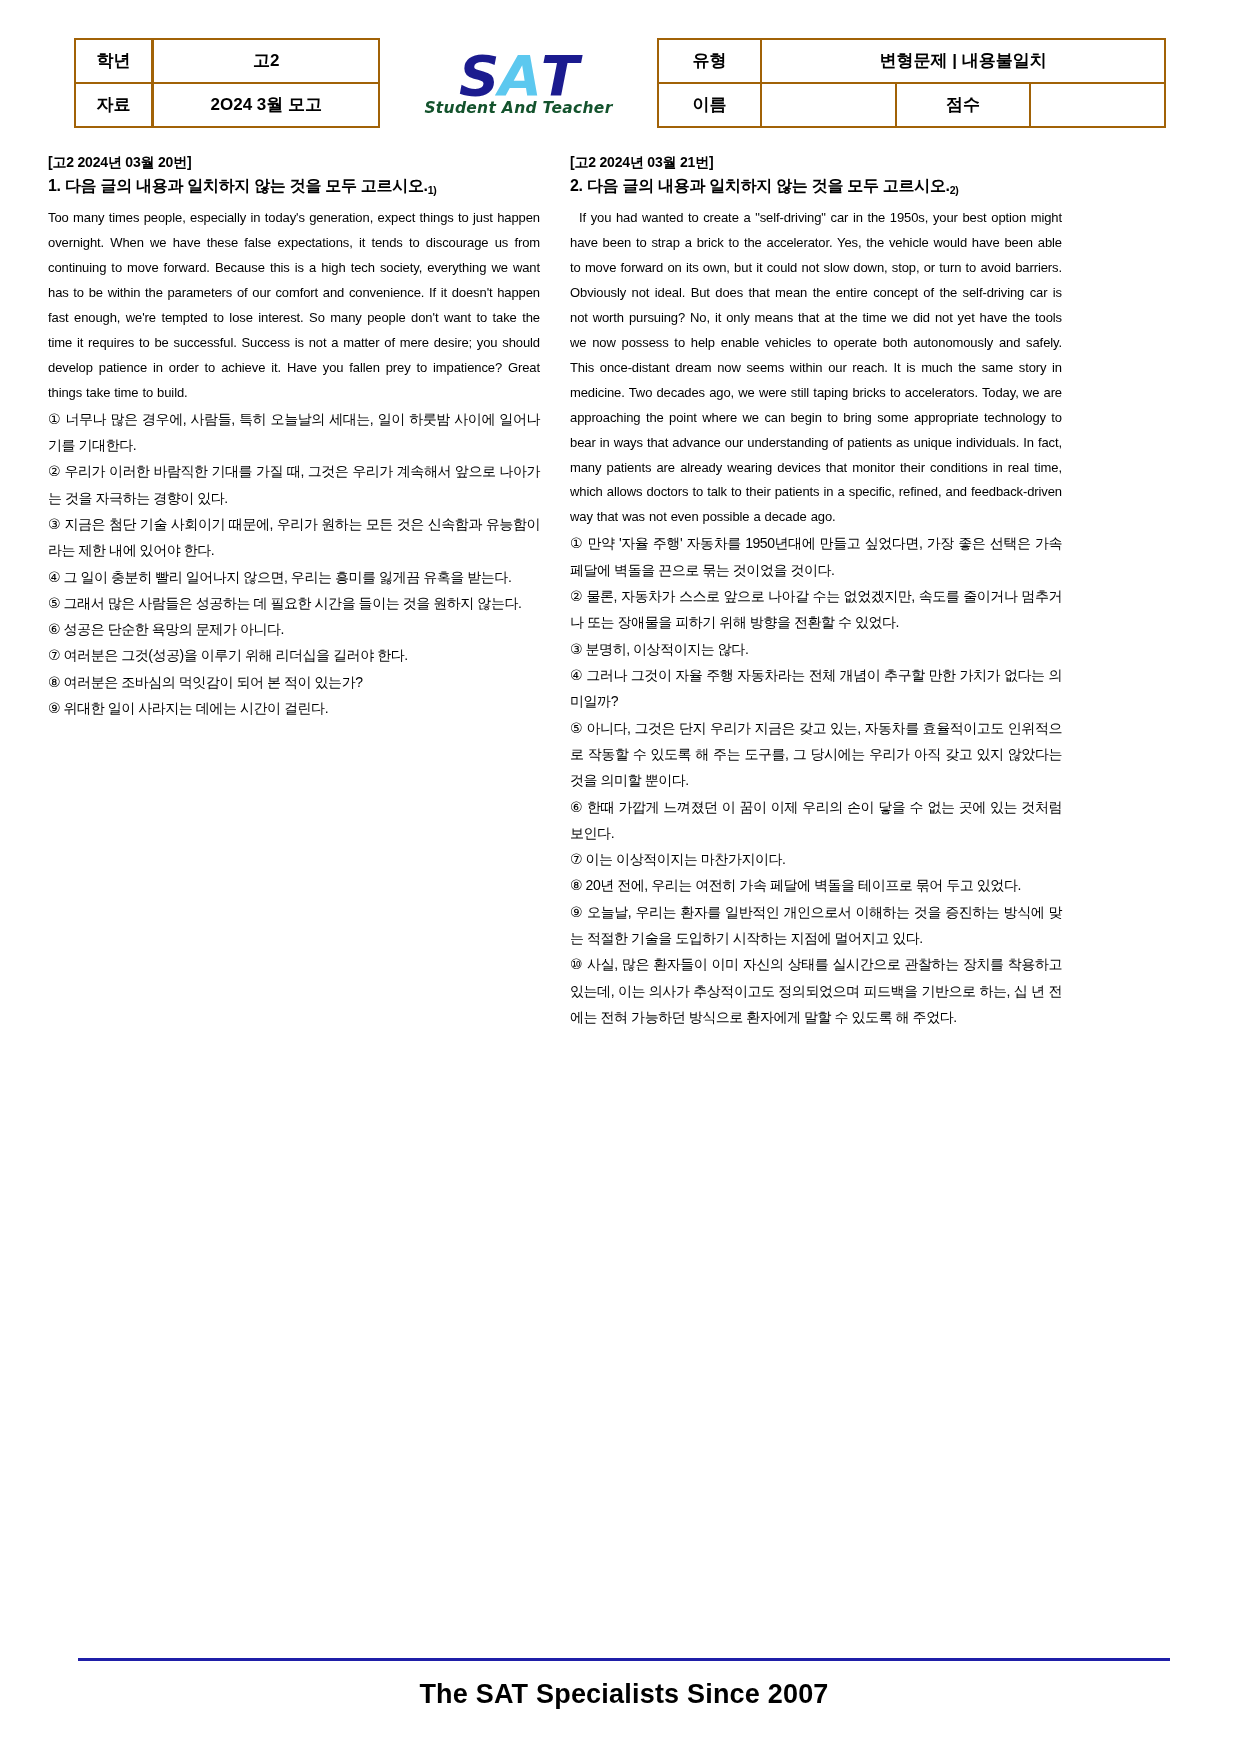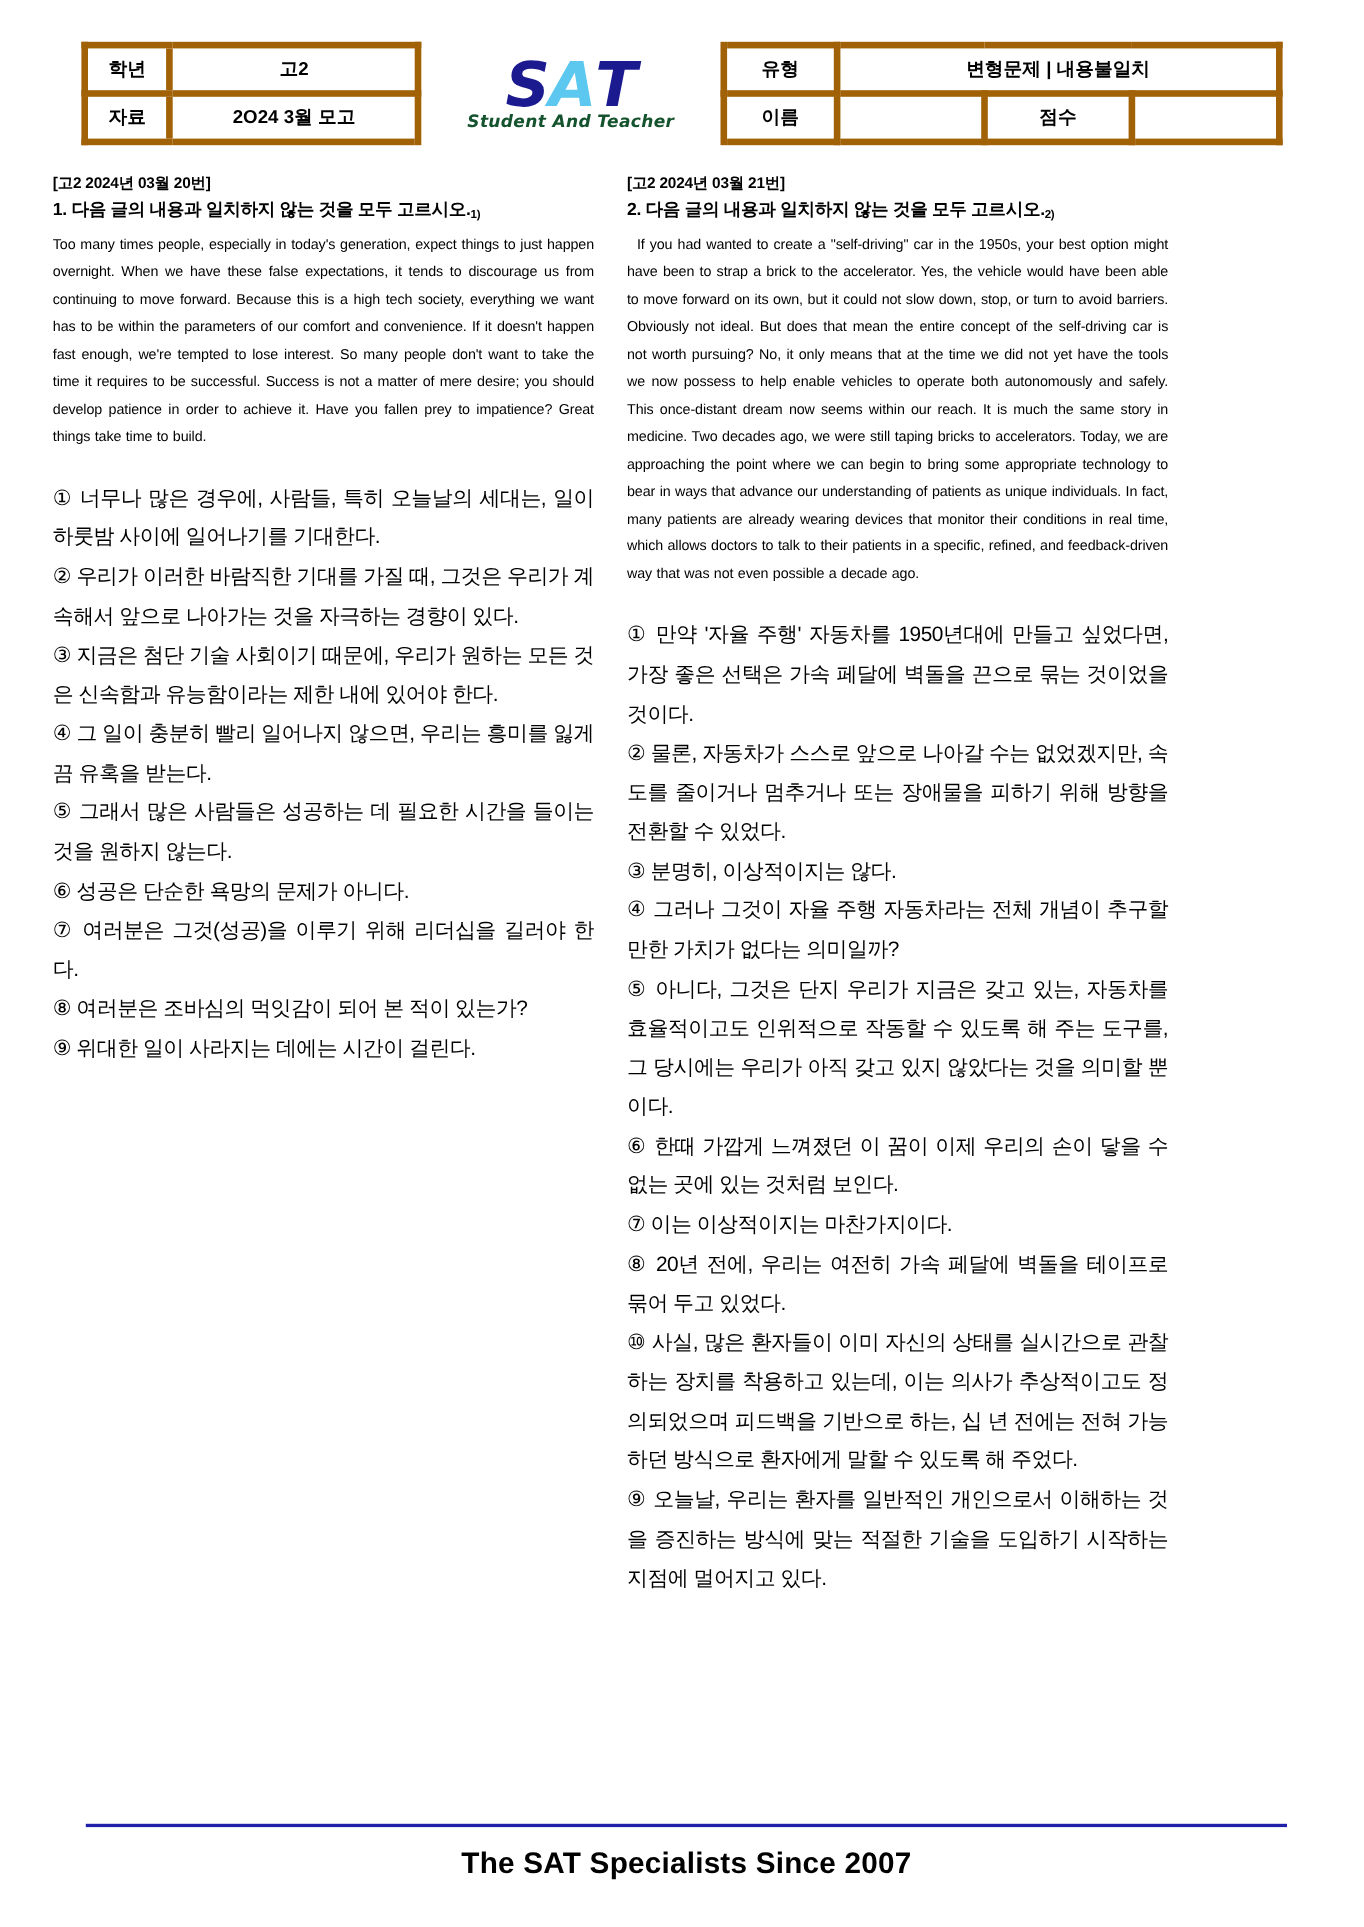--- a/index.html
+++ b/index.html
@@ -22,21 +22,21 @@
   }
 
   
   .hdr-table {
     width: 1092px;
     border-collapse: collapse;
     table-layout: fixed;
     margin: 0 auto;
   }
   .hdr-table td {
-    border: 6px solid #a16207;
+    border: 2px solid #a16207;
     height: 44px;
     text-align: center;
     vertical-align: middle;
     font-size: 17px;
     font-weight: bold;
     padding: 0 4px;
     line-height: 1.1;
   }
   .hdr-label { width: 72px; border-right-width: 3px !important; }
   .hdr-val-1 { width: 210px; }
@@ -120,22 +120,21 @@
     line-height: 1.92;
     text-align: justify;
     text-justify: inter-word;
     margin: 0;
     letter-spacing: -0.1px;
     word-spacing: 0.5px;
   }
   .passage.indent { text-indent: 9px; }
 
   .choices {
-    margin-top: 26px;
-    font-size: 19px;
+    font-size: 14px;
     line-height: 1.88;
     letter-spacing: -0.45px;
   }
   .choice {
     text-align: justify;
     text-justify: inter-word;
     margin: 0;
   }
 
   
@@ -222,22 +221,22 @@
       <p class="passage indent">If you had wanted to create a "self-driving" car in the 1950s, your best option might have been to strap a brick to the accelerator. Yes, the vehicle would have been able to move forward on its own, but it could not slow down, stop, or turn to avoid barriers. Obviously not ideal. But does that mean the entire concept of the self-driving car is not worth pursuing? No, it only means that at the time we did not yet have the tools we now possess to help enable vehicles to operate both autonomously and safely. This once-distant dream now seems within our reach. It is much the same story in medicine. Two decades ago, we were still taping bricks to accelerators. Today, we are approaching the point where we can begin to bring some appropriate technology to bear in ways that advance our understanding of patients as unique individuals. In fact, many patients are already wearing devices that monitor their conditions in real time, which allows doctors to talk to their patients in a specific, refined, and feedback-driven way that was not even possible a decade ago.</p>
       <div class="choices">
         <p class="choice">① 만약 '자율 주행' 자동차를 1950년대에 만들고 싶었다면, 가장 좋은 선택은 가속 페달에 벽돌을 끈으로 묶는 것이었을 것이다.</p>
         <p class="choice">② 물론, 자동차가 스스로 앞으로 나아갈 수는 없었겠지만, 속도를 줄이거나 멈추거나 또는 장애물을 피하기 위해 방향을 전환할 수 있었다.</p>
         <p class="choice">③ 분명히, 이상적이지는 않다.</p>
         <p class="choice">④ 그러나 그것이 자율 주행 자동차라는 전체 개념이 추구할 만한 가치가 없다는 의미일까?</p>
         <p class="choice">⑤ 아니다, 그것은 단지 우리가 지금은 갖고 있는, 자동차를 효율적이고도 인위적으로 작동할 수 있도록 해 주는 도구를, 그 당시에는 우리가 아직 갖고 있지 않았다는 것을 의미할 뿐이다.</p>
         <p class="choice">⑥ 한때 가깝게 느껴졌던 이 꿈이 이제 우리의 손이 닿을 수 없는 곳에 있는 것처럼 보인다.</p>
         <p class="choice">⑦ 이는 이상적이지는 마찬가지이다.</p>
         <p class="choice">⑧ 20년 전에, 우리는 여전히 가속 페달에 벽돌을 테이프로 묶어 두고 있었다.</p>
+        <p class="choice">⑨ 오늘날, 우리는 환자를 일반적인 개인으로서 이해하는 것을 증진하는 방식에 맞는 적절한 기술을 도입하기 시작하는 지점에 멀어지고 있다.</p>
         <p class="choice">⑩ 사실, 많은 환자들이 이미 자신의 상태를 실시간으로 관찰하는 장치를 착용하고 있는데, 이는 의사가 추상적이고도 정의되었으며 피드백을 기반으로 하는, 십 년 전에는 전혀 가능하던 방식으로 환자에게 말할 수 있도록 해 주었다.</p>
-        <p class="choice">⑨ 오늘날, 우리는 환자를 일반적인 개인으로서 이해하는 것을 증진하는 방식에 맞는 적절한 기술을 도입하기 시작하는 지점에 멀어지고 있다.</p>
       </div>
     </div>
 
   </div>
 
   <div class="footer">
     <div class="footer-rule"></div>
     <div class="footer-text">The SAT Specialists Since 2007</div>
   </div>
 

